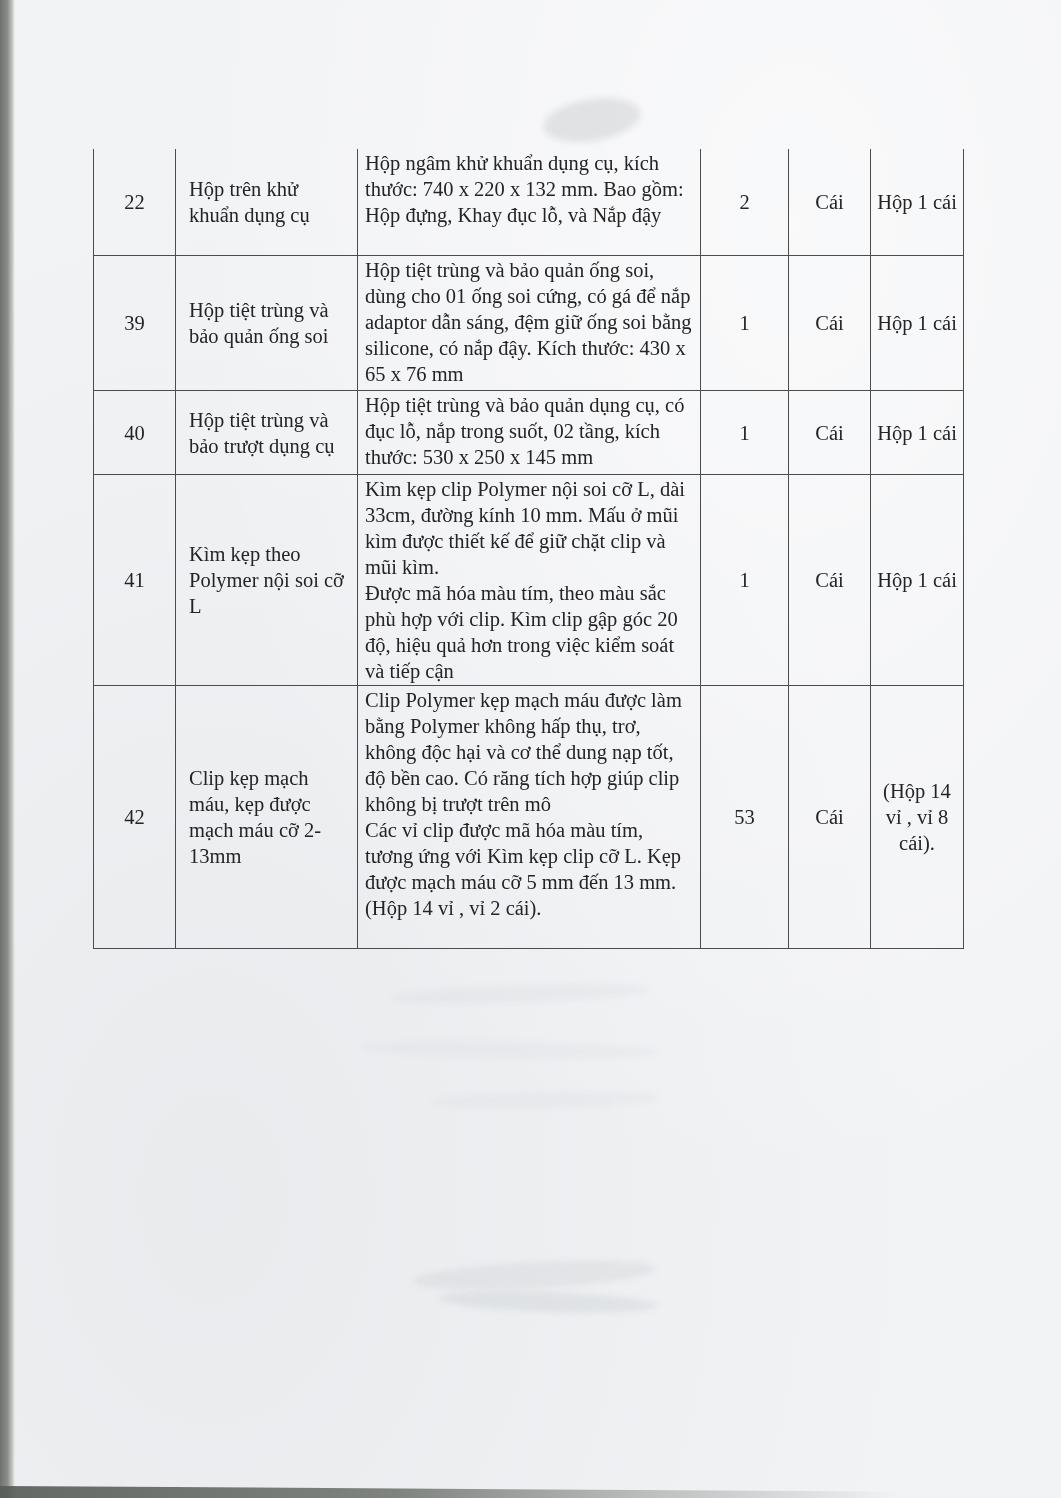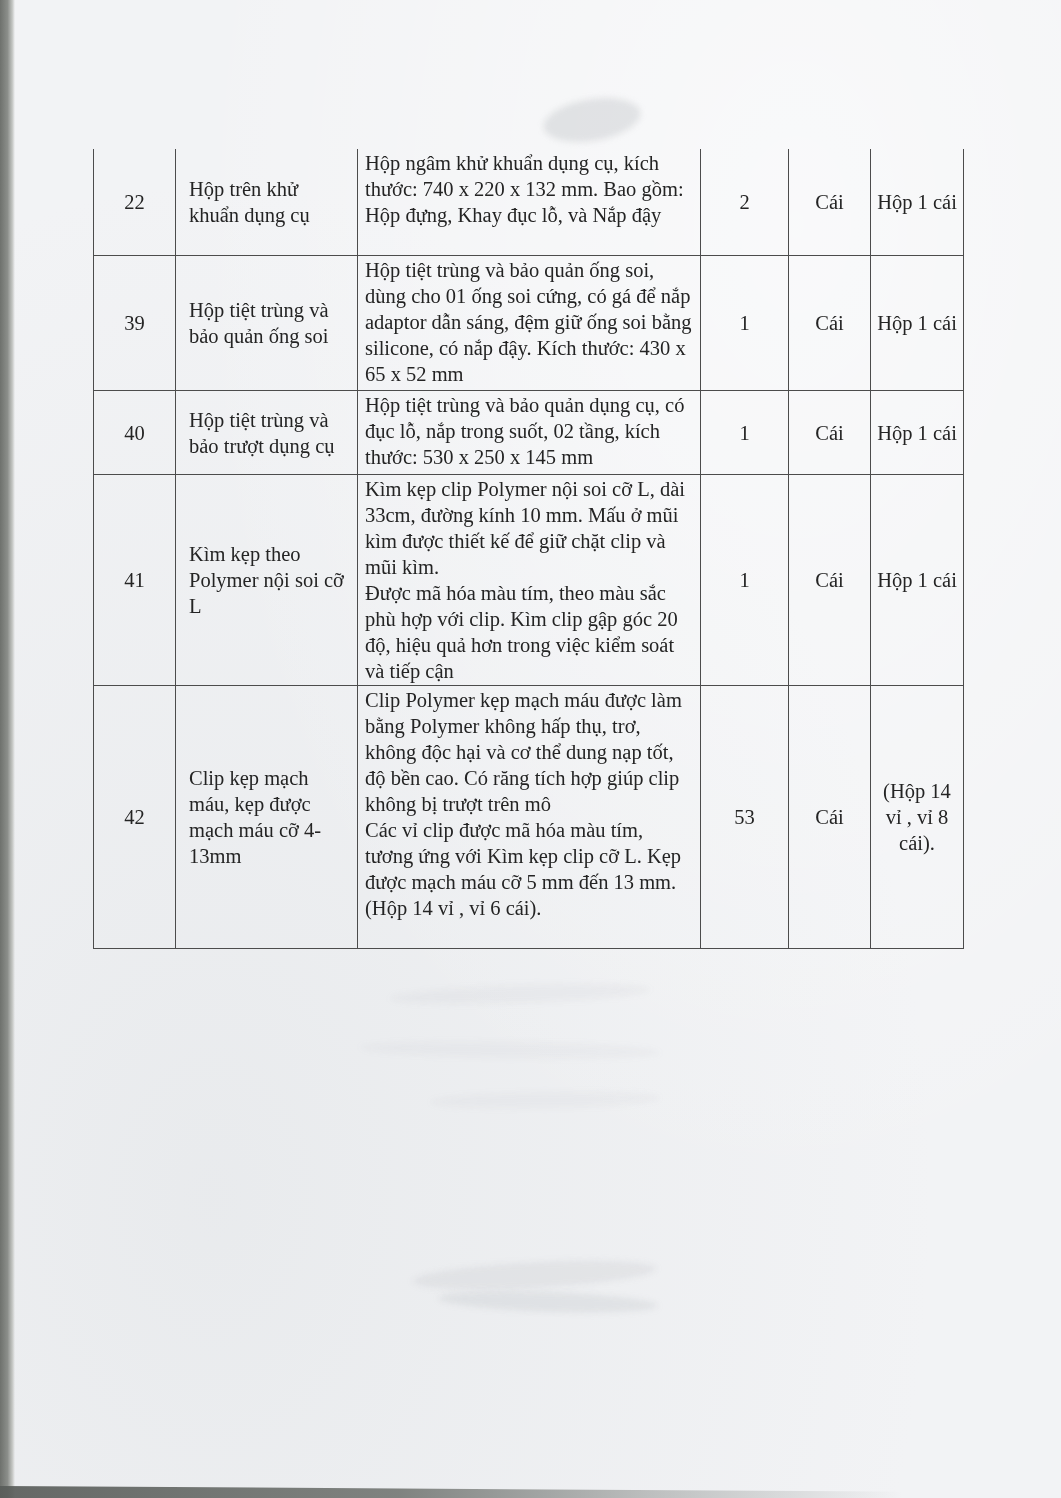--- a/index.html
+++ b/index.html
@@ -81,21 +81,21 @@
         <td class="c-stt">22</td>
         <td class="c-name">Hộp trên khử khuẩn dụng cụ</td>
         <td class="c-desc">Hộp ngâm khử khuẩn dụng cụ, kích thước: 740 x 220 x 132 mm. Bao gồm: Hộp đựng, Khay đục lỗ, và Nắp đậy</td>
         <td class="c-qty">2</td>
         <td class="c-unit">Cái</td>
         <td class="c-pack">Hộp 1 cái</td>
       </tr>
       <tr class="h39">
         <td class="c-stt">39</td>
         <td class="c-name">Hộp tiệt trùng và bảo quản ống soi</td>
-        <td class="c-desc">Hộp tiệt trùng và bảo quản ống soi, dùng cho 01 ống soi cứng, có gá để nắp adaptor dẫn sáng, đệm giữ ống soi bằng silicone, có nắp đậy. Kích thước: 430 x 65 x 52 mm</td>
+        <td class="c-desc">Hộp tiệt trùng và bảo quản ống soi, dùng cho 01 ống soi cứng, có gá để nắp adaptor dẫn sáng, đệm giữ ống soi bằng silicone, có nắp đậy. Kích thước: 430 x 65 x 76 mm</td>
         <td class="c-qty">1</td>
         <td class="c-unit">Cái</td>
         <td class="c-pack">Hộp 1 cái</td>
       </tr>
       <tr class="h40">
         <td class="c-stt">40</td>
         <td class="c-name">Hộp tiệt trùng và bảo trượt dụng cụ</td>
         <td class="c-desc">Hộp tiệt trùng và bảo quản dụng cụ, có đục lỗ, nắp trong suốt, 02 tầng, kích thước: 530 x 250 x 145 mm</td>
         <td class="c-qty">1</td>
         <td class="c-unit">Cái</td>
@@ -105,23 +105,23 @@
         <td class="c-stt">41</td>
         <td class="c-name">Kìm kẹp theo Polymer nội soi cỡ L</td>
         <td class="c-desc">Kìm kẹp clip Polymer nội soi cỡ L, dài 33cm, đường kính 10 mm. Mấu ở mũi kìm được thiết kế để giữ chặt clip và mũi kìm.
 Được mã hóa màu tím, theo màu sắc phù hợp với clip. Kìm clip gập góc 20 độ, hiệu quả hơn trong việc kiểm soát và tiếp cận</td>
         <td class="c-qty">1</td>
         <td class="c-unit">Cái</td>
         <td class="c-pack">Hộp 1 cái</td>
       </tr>
       <tr class="h42">
         <td class="c-stt">42</td>
-        <td class="c-name">Clip kẹp mạch máu, kẹp được mạch máu cỡ 4-13mm</td>
+        <td class="c-name">Clip kẹp mạch máu, kẹp được mạch máu cỡ 2-13mm</td>
         <td class="c-desc">Clip Polymer kẹp mạch máu được làm bằng Polymer không hấp thụ, trơ, không độc hại và cơ thể dung nạp tốt, độ bền cao. Có răng tích hợp giúp clip không bị trượt trên mô
-Các vỉ clip được mã hóa màu tím, tương ứng với Kìm kẹp clip cỡ L. Kẹp được mạch máu cỡ 5 mm đến 13 mm. (Hộp 14 vỉ , vỉ 6 cái).</td>
+Các vỉ clip được mã hóa màu tím, tương ứng với Kìm kẹp clip cỡ L. Kẹp được mạch máu cỡ 5 mm đến 13 mm. (Hộp 14 vỉ , vỉ 2 cái).</td>
         <td class="c-qty">53</td>
         <td class="c-unit">Cái</td>
         <td class="c-pack">(Hộp 14 vỉ , vỉ 8 cái).</td>
       </tr>
     </tbody>
   </table>
 
   <div class="artifact a-ghost1"></div>
   <div class="artifact a-ghost2"></div>
   <div class="artifact a-ghost3"></div>

